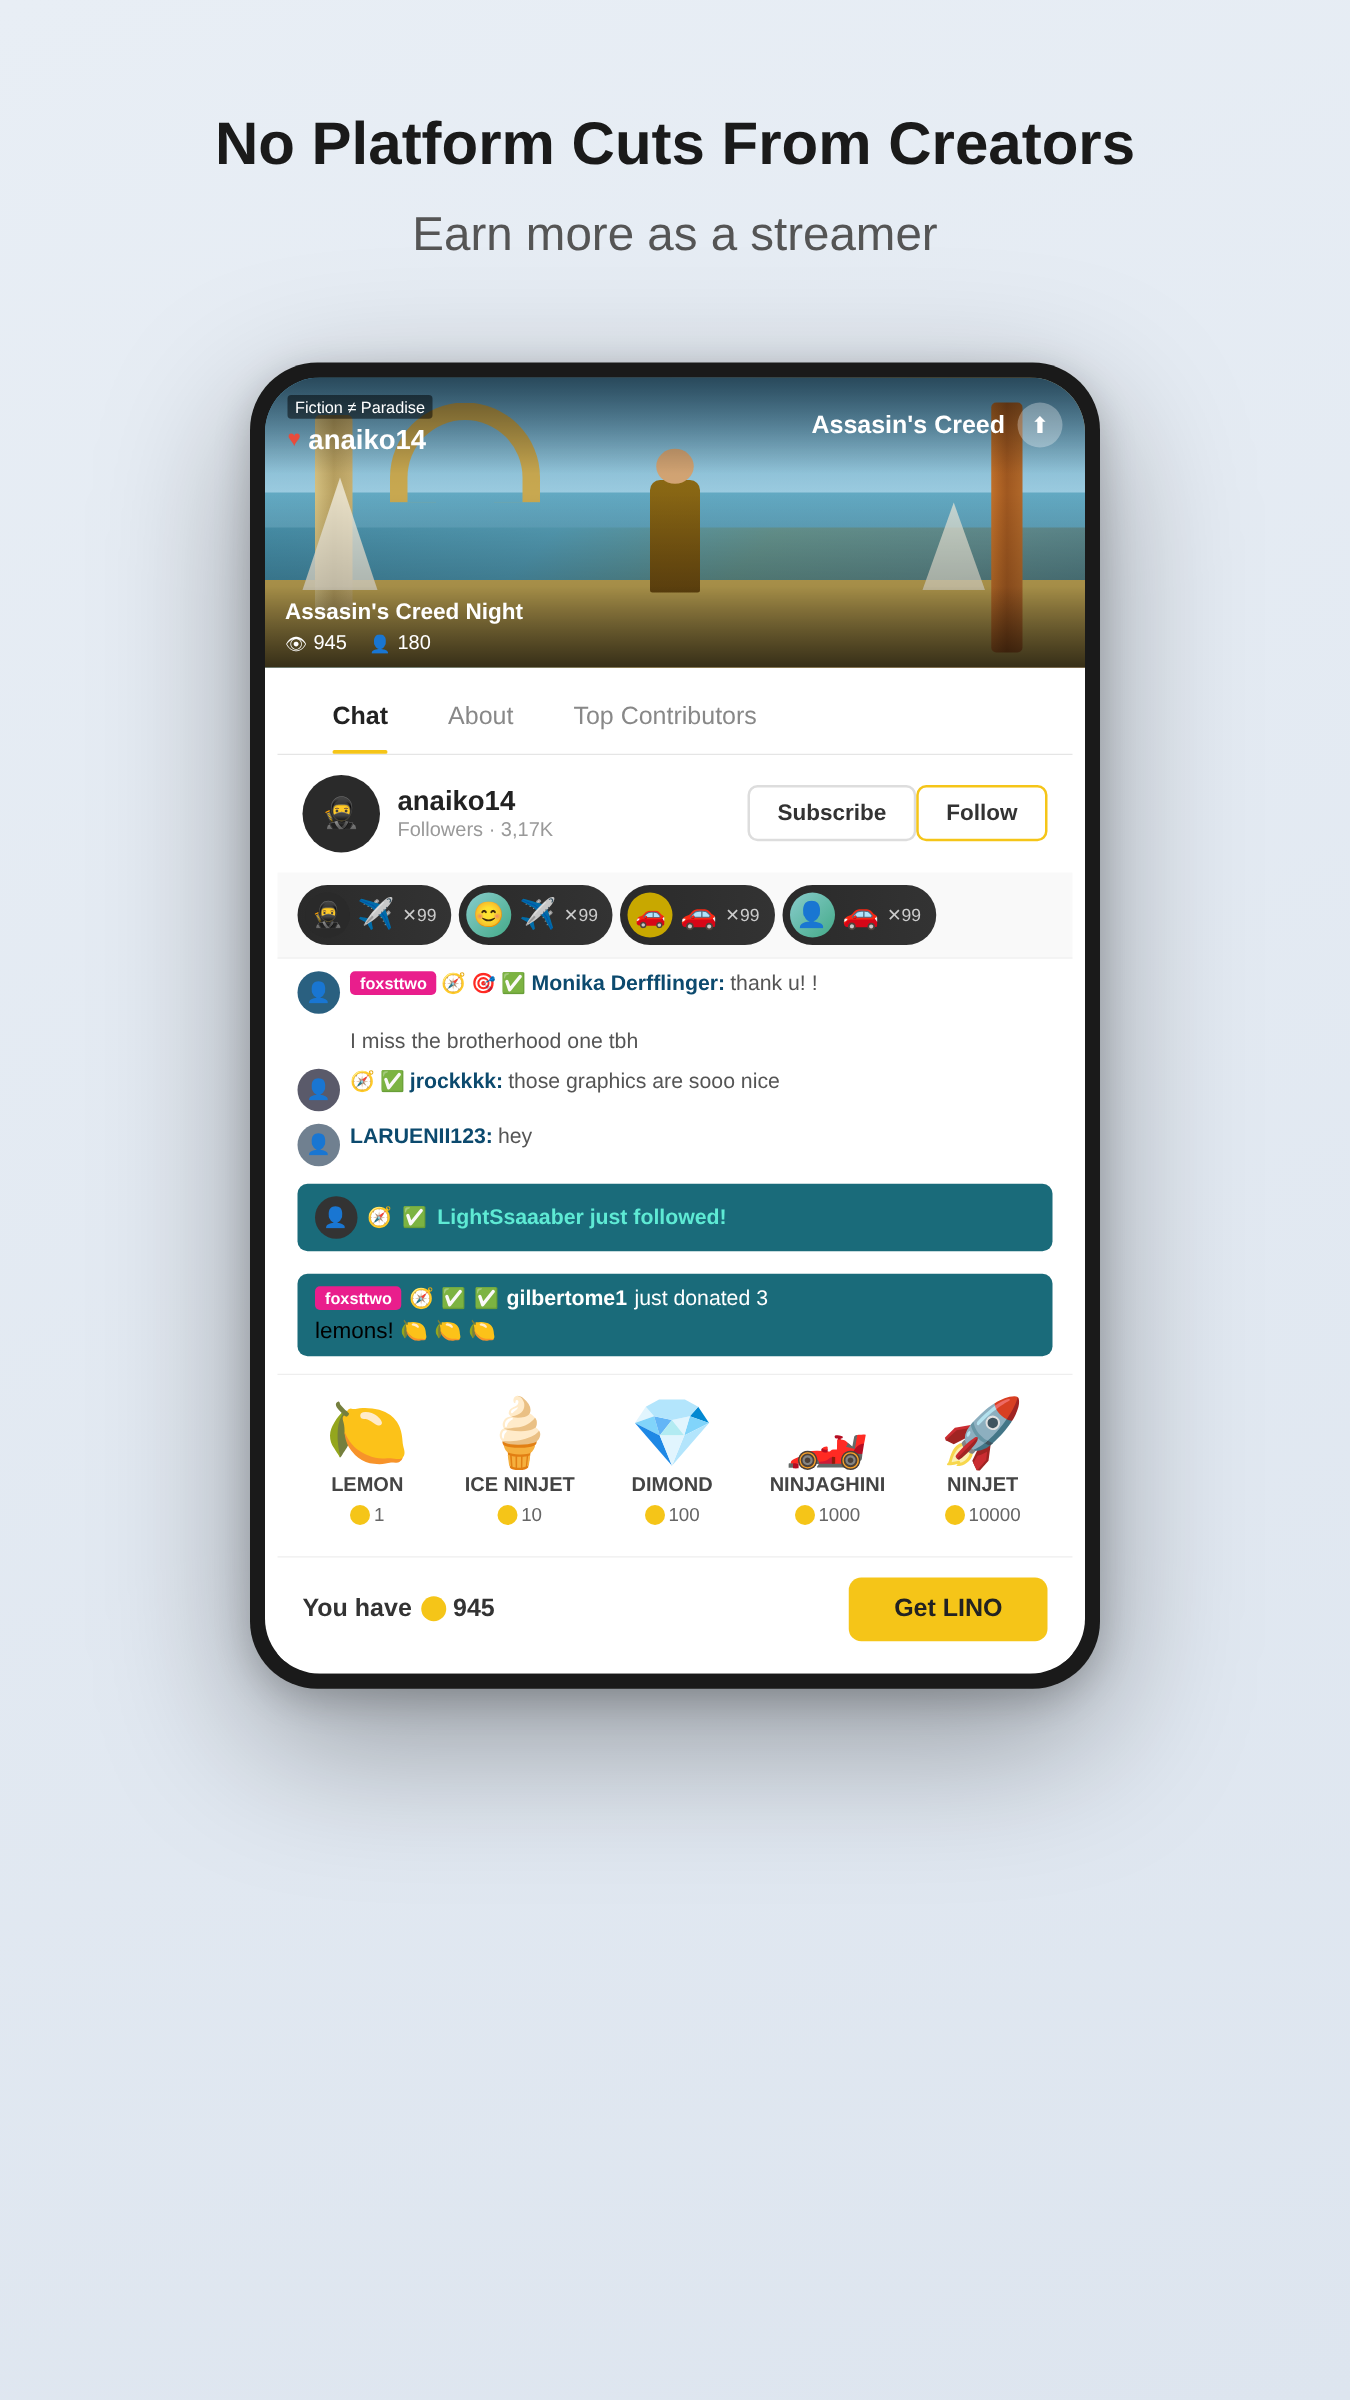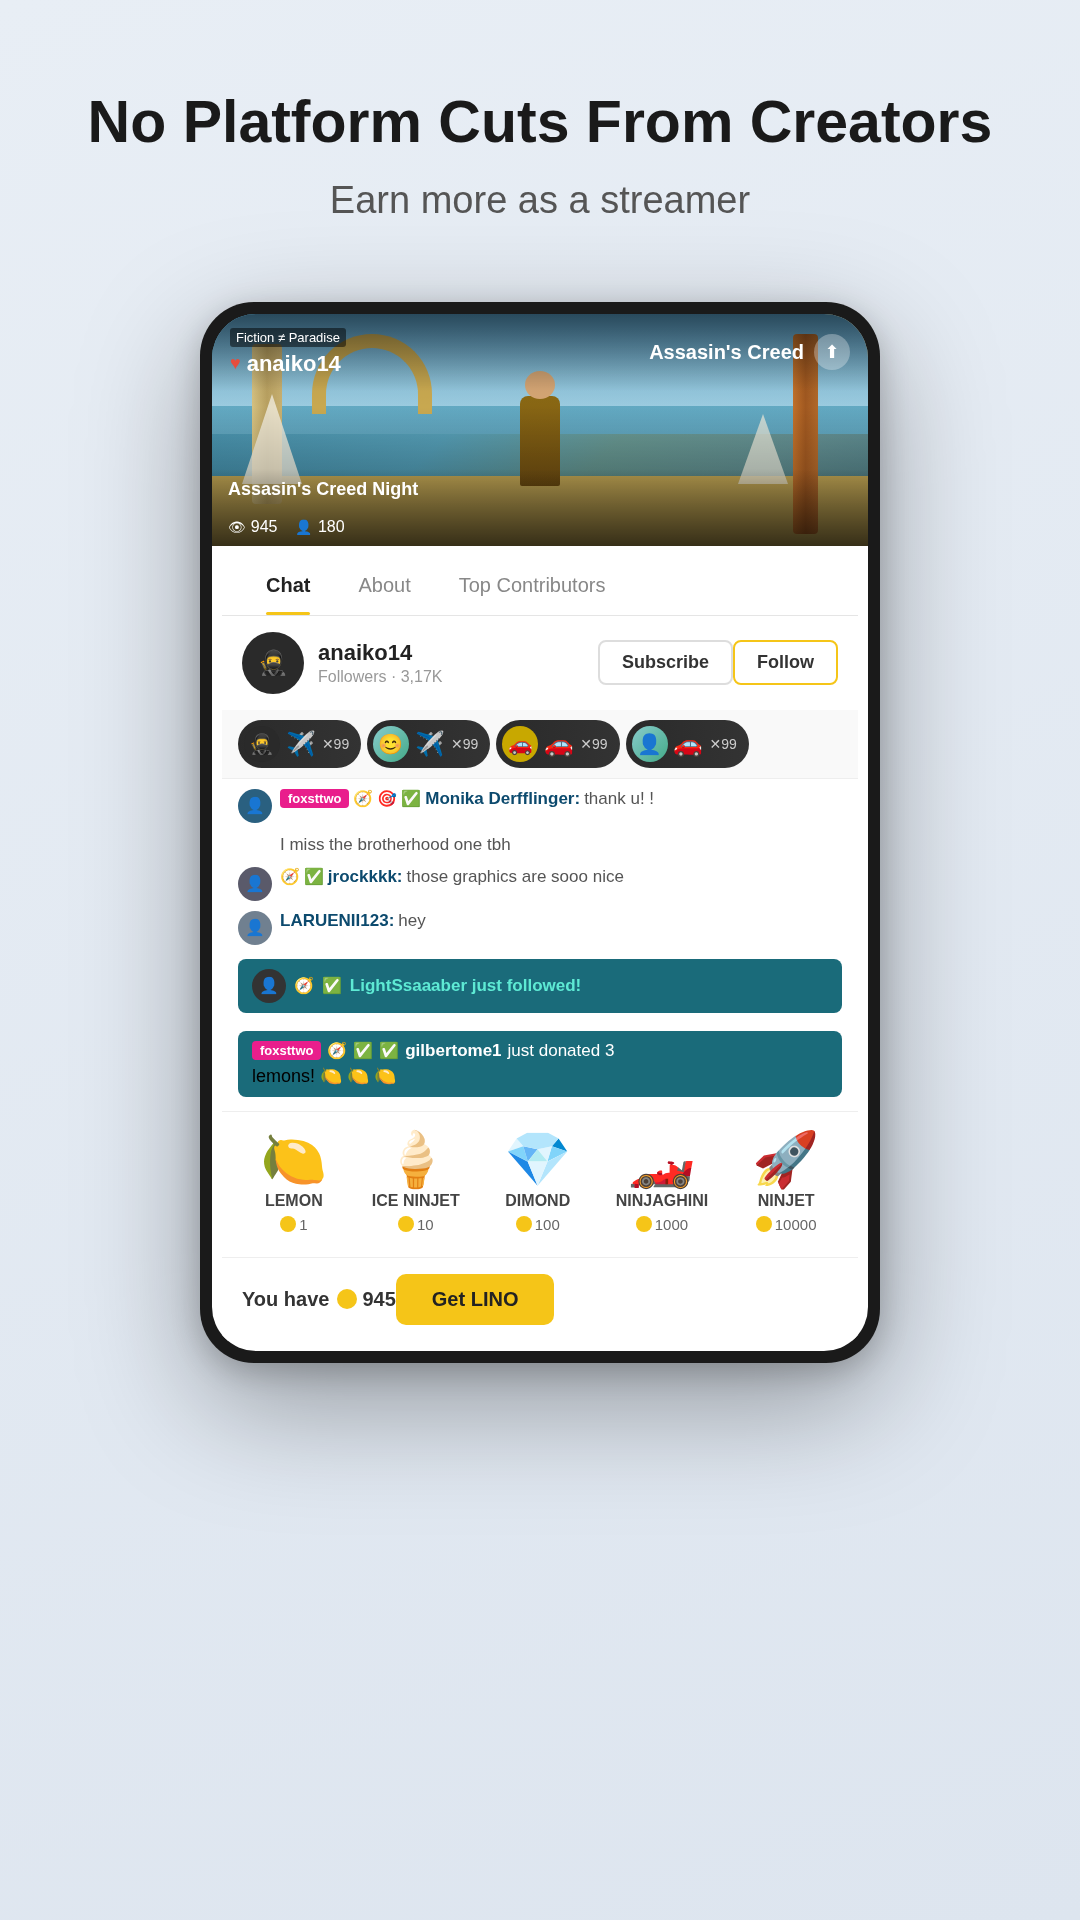--- a/index.html
+++ b/index.html
@@ -14,21 +14,21 @@
       align-items: center;
     }
 
     .page-header {
       text-align: center;
       padding: 90px 60px 40px;
       width: 100%;
     }
 
     .page-title {
-      font-size: 59px;
+      font-size: 48px;
       font-weight: 900;
       color: #1a1a1a;
       line-height: 1.1;
       margin-bottom: 24px;
     }
 
     .page-subtitle {
       font-size: 38px;
       color: #555;
       font-weight: 400;
@@ -217,21 +217,21 @@
       position: absolute;
       bottom: 0; left: 0; right: 0;
       padding: 10px 16px;
       background: linear-gradient(0deg, rgba(0,0,0,0.6) 0%, transparent 100%);
     }
 
     .stream-title {
       color: #fff;
       font-size: 18px;
       font-weight: 600;
-      margin-bottom: 18px;
+      margin-bottom: 6px;
     }
 
     .stream-stats {
       display: flex;
       gap: 18px;
       align-items: center;
     }
 
     .stat-item {
       display: flex;
@@ -536,21 +536,21 @@
       flex-shrink: 0;
     }
 
     
     .bottom-bar {
       background: #fff;
       border-top: 1px solid #eee;
       padding: 16px 20px;
       display: flex;
       align-items: center;
-      justify-content: flex-start;
+      justify-content: space-between;
     }
 
     .you-have-text {
       font-size: 20px;
       color: #333;
       font-weight: 600;
       display: flex;
       align-items: center;
       gap: 8px;
     }

